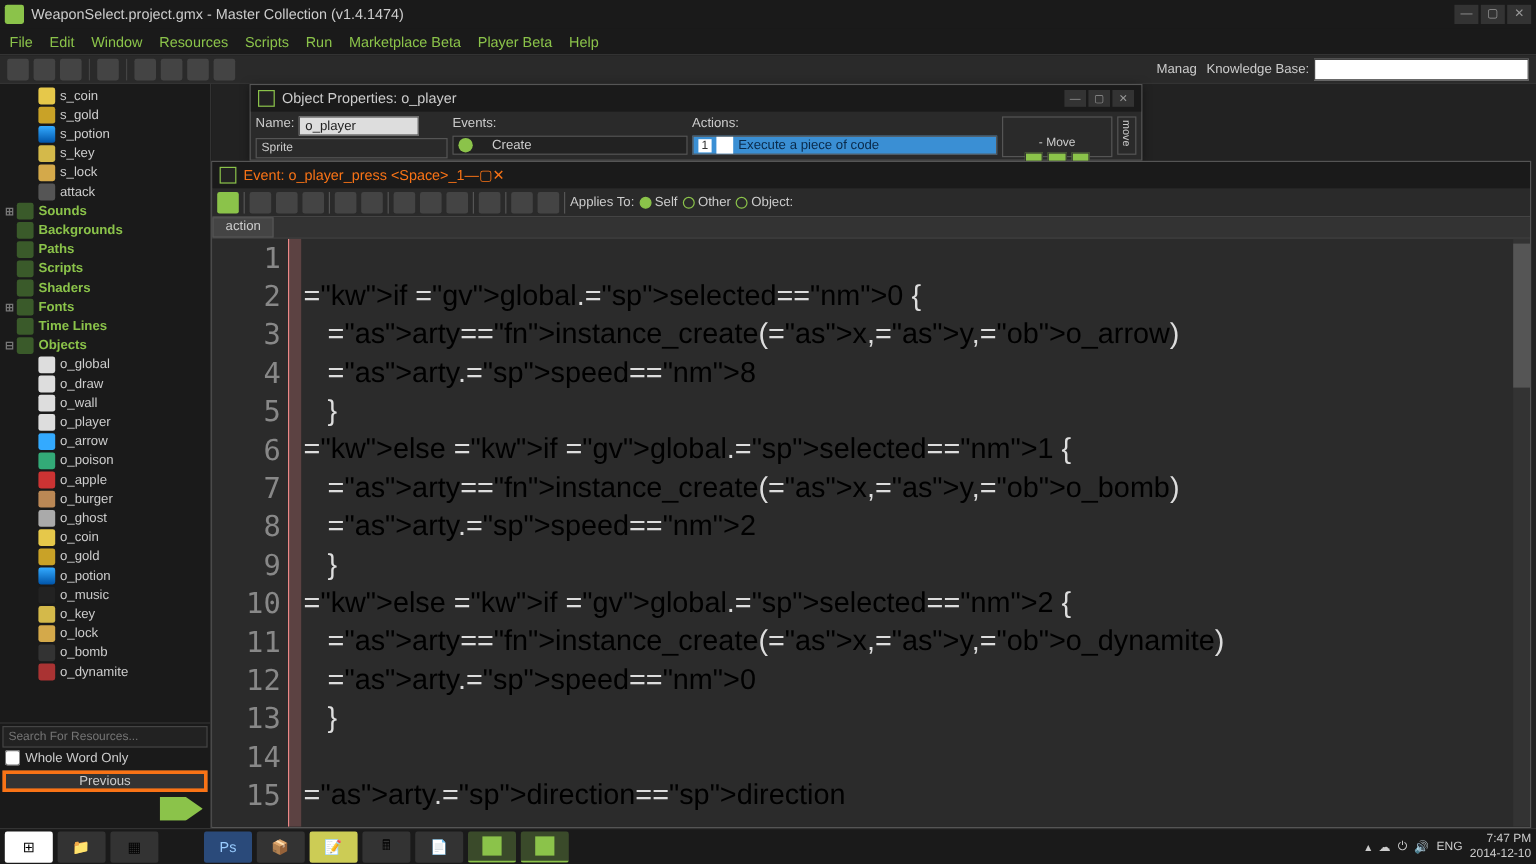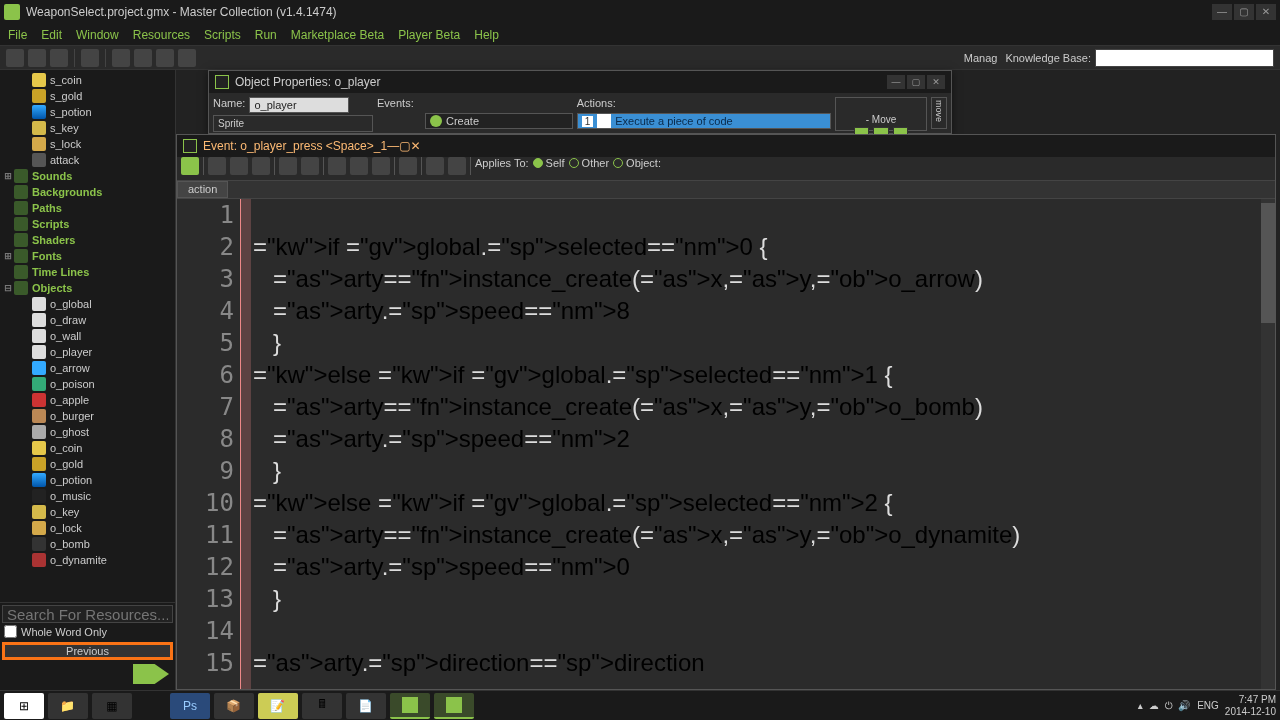--- a/index.html
+++ b/index.html
@@ -40,59 +40,59 @@
 .ic-arrow { background: #3af; }
 .ic-poison { background: #3a7; }
 .ic-apple { background: #c33; border-radius: 50%; }
 .ic-burger { background: #b85; }
 .ic-ghost { background: #aaa; }
 .ic-music { background: #222; }
 .ic-bomb { background: #333; border-radius: 50%; }
 .ic-dyn { background: #a33; }
 
 .sidebar-bottom { border-top: 1px solid #333; padding: 2px; }
-.search-res { width: 100%; height: 18px; background: #222; border: 1px solid #444; color: #aaa; font-size: 15px; padding: 0 4px; }
+.search-res { width: 100%; height: 18px; background: #222; border: 1px solid #444; color: #aaa; font-size: 10px; padding: 0 4px; }
 .check-row { display: flex; align-items: center; color: #ccc; font-size: 11px; padding: 2px; }
 .check-row input { margin-right: 4px; }
 .prev-btn { width: 100%; height: 18px; background: #333; border: 3px solid #f97316; color: #ccc; font-size: 11px; margin-top: 2px; }
 .logo { display: flex; justify-content: flex-end; padding: 4px; }
 .logo-icon { width: 36px; height: 20px; background: #8bc34a; clip-path: polygon(0 0, 60% 0, 100% 50%, 60% 100%, 0 100%); }
 
 .content { flex: 1; position: relative; background: #222; }
 
 .obj-window { position: absolute; left: 32px; top: 0; width: 744px; background: #2a2a2a; border: 1px solid #555; box-shadow: 0 2px 8px rgba(0,0,0,0.5); }
 .obj-title { height: 22px; background: #1a1a1a; display: flex; align-items: center; padding: 0 6px; color: #ccc; font-size: 12px; }
 .obj-title .w-icon { width: 14px; height: 14px; background: #222; border: 1px solid #8bc34a; margin-right: 6px; }
 .obj-title .flex { flex: 1; }
 .obj-title .w-btn { width: 18px; height: 14px; background: #333; margin-left: 2px; text-align: center; line-height: 14px; font-size: 9px; color: #999; }
 .obj-body { display: flex; height: 40px; padding: 4px; gap: 4px; }
 .obj-col { display: flex; flex-direction: column; gap: 2px; }
 .obj-label { color: #ccc; font-size: 11px; }
 .obj-input { background: #ddd; border: 1px solid #555; height: 16px; width: 100px; font-size: 11px; padding: 0 4px; color: #222; }
 .obj-fieldset { border: 1px solid #555; padding: 2px 4px; font-size: 10px; color: #ccc; }
 .obj-events { flex: 1; }
 .event-header { color: #ccc; font-size: 11px; margin-bottom: 2px; }
-.event-list { background: #222; border: 1px solid #555; height: 18px; display: flex; align-items: center; padding: 0 4px; gap: 4px; margin-left: 48px; }
+.event-list { background: #222; border: 1px solid #555; height: 18px; display: flex; align-items: center; padding: 0 4px; gap: 16px; }
 .event-list .ev-icon { width: 12px; height: 12px; background: #8bc34a; border-radius: 50%; }
 .event-list .ev-text { color: #ccc; font-size: 11px; }
 .obj-actions { flex: 1.3; }
 .action-list { background: #3a8fd4; border: 1px solid #555; height: 18px; display: flex; align-items: center; padding: 0 4px; gap: 4px; }
 .action-list .ac-num { background: #fff; color: #333; font-size: 10px; padding: 0 3px; }
 .action-list .ac-icon { width: 14px; height: 14px; background: #fff; }
 .action-list .ac-text { color: #0a2a4a; font-size: 11px; }
 .obj-move { width: 92px; border: 1px solid #555; padding: 16px; }
 .move-label { color: #ccc; font-size: 10px; text-align: center; }
 .move-grid { display: flex; gap: 4px; padding: 2px; }
 .move-btn { width: 24px; height: 24px; background: #8bc34a; border: 1px solid #333; }
 .move-tab { writing-mode: vertical-rl; font-size: 9px; color: #ccc; padding: 2px; border: 1px solid #555; }
 
 .code-window { position: absolute; left: 0; top: 64px; right: 4px; bottom: 0; background: #222; border: 1px solid #555; display: flex; flex-direction: column; }
-.code-title { height: 22px; background: #1a1a1a; display: flex; align-items: center; padding: 0 6px; color: #fdba74; font-size: 12px; }
+.code-title { height: 22px; background: #1a1a1a; display: flex; align-items: center; padding: 0 6px; color: #f97316; font-size: 12px; }
 .code-title .w-icon { width: 14px; height: 14px; background: #222; border: 1px solid #8bc34a; margin-right: 6px; }
-.code-toolbar { height: 24px; background: #2a2a2a; border-bottom: 1px solid #444; display: flex; align-items: flex-start; padding: 0 4px; gap: 4px; }
+.code-toolbar { height: 24px; background: #2a2a2a; border-bottom: 1px solid #444; display: flex; align-items: center; padding: 0 4px; gap: 4px; }
 .ct-icon { width: 18px; height: 18px; background: #444; border-radius: 2px; }
 .ct-check { width: 18px; height: 18px; background: #8bc34a; border-radius: 2px; }
 .ct-sep { width: 1px; height: 18px; background: #555; }
 .ct-label { color: #ccc; font-size: 11px; }
 .ct-radio { display: flex; align-items: center; gap: 3px; color: #ccc; font-size: 11px; }
 .ct-radio .r { width: 10px; height: 10px; border-radius: 50%; border: 1px solid #8bc34a; }
 .ct-radio .r.sel { background: #8bc34a; }
 .code-tab { height: 18px; background: #333; border-bottom: 1px solid #444; display: flex; }
 .code-tab .tab { background: #444; color: #ccc; font-size: 11px; padding: 1px 10px; border: 1px solid #555; }
 .code-area { flex: 1; display: flex; overflow: hidden; background: #2b2b2b; }

